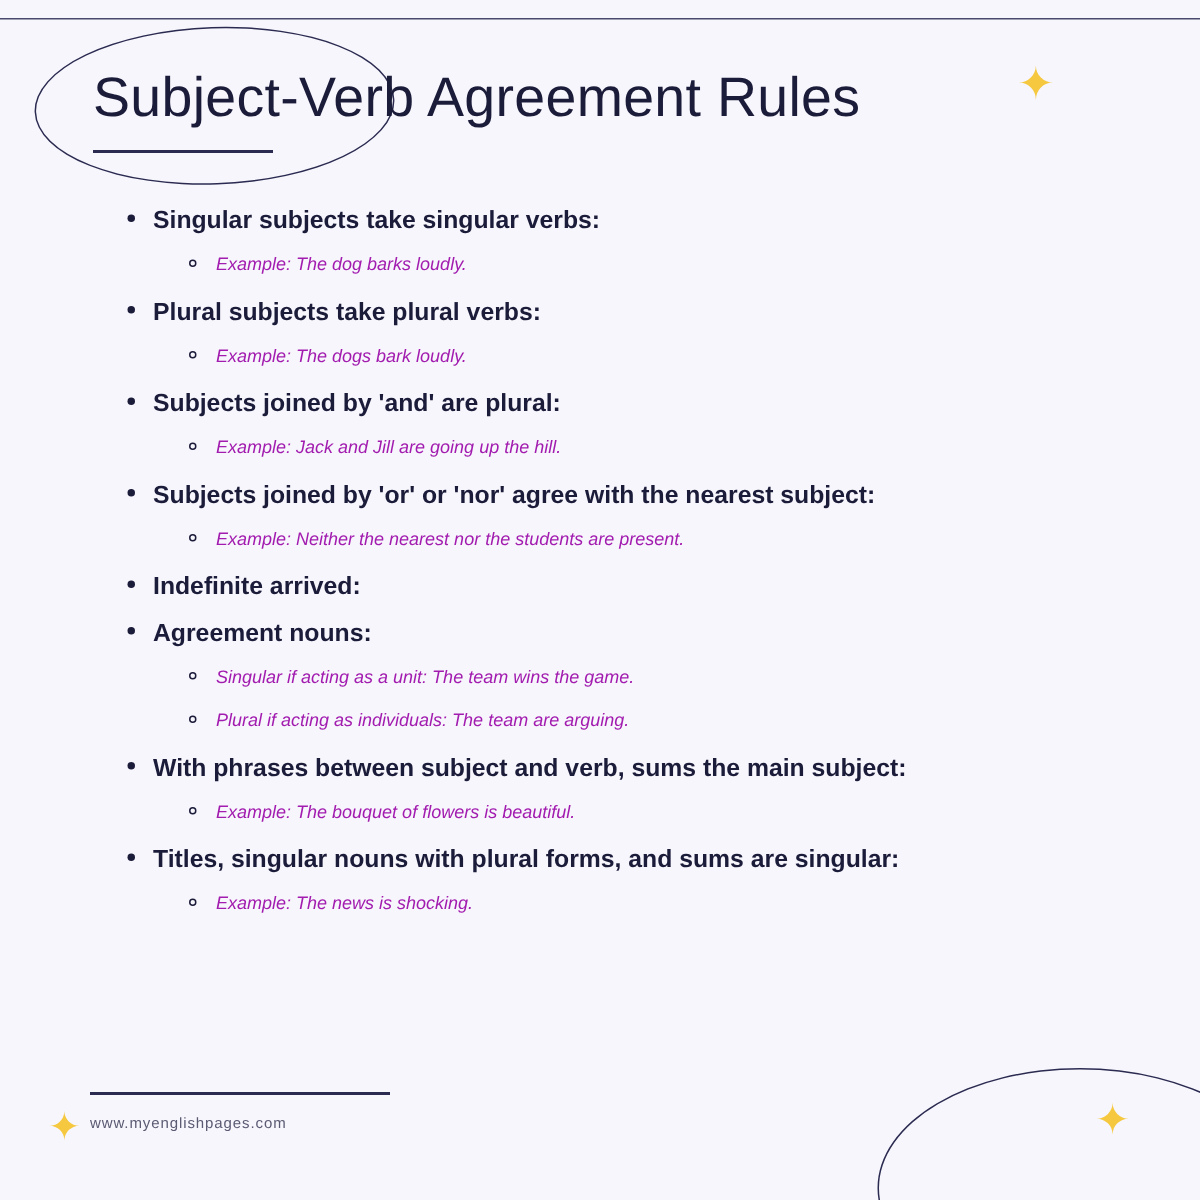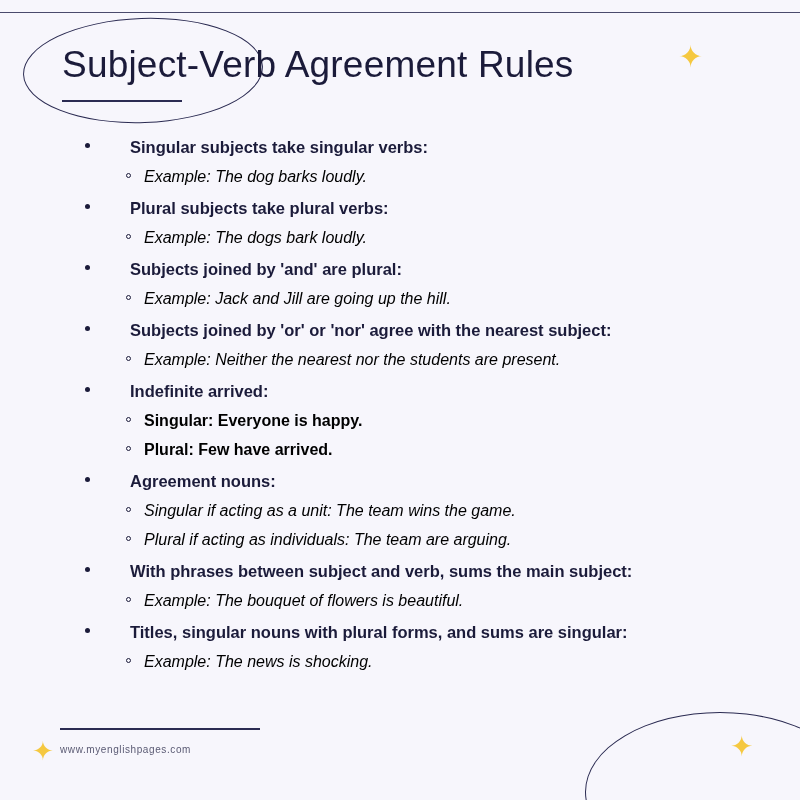--- a/index.html
+++ b/index.html
@@ -94,21 +94,20 @@
   ul.rules > li {
     position: relative;
     padding-left: 42px;
     margin: 0 0 1px 0;
   }
   ul.rules > li > .rule-text {
     font-size: 16.5px;
     font-weight: bold;
     line-height: 30px;
     color: #1b1b3a;
-    margin-left: 28px;
   }
   ul.rules > li > .bullet {
     position: absolute;
     left: 25px;
     top: 11px;
     width: 5px;
     height: 5px;
     background: #1b1b3a;
     border-radius: 50%;
   }
@@ -125,23 +124,23 @@
     position: absolute;
     left: 24px;
     top: 11px;
     width: 5px;
     height: 5px;
     border: 1.3px solid #1b1b3a;
     border-radius: 50%;
     box-sizing: border-box;
   }
   ul.sub > li > .sub-text {
-    font-size: 16px;
+    font-size: 12px;
     line-height: 29px;
-    color: #000000;
+    color: #a21caf;
   }
   ul.sub > li > .sub-text.italic { font-style: italic; }
   ul.sub > li > .sub-text.bold { font-weight: bold; }
   .footer-rule {
     position: absolute;
     left: 60px;
     top: 728px;
     width: 200px;
     height: 2px;
     background: #2b2b52;
@@ -215,30 +214,20 @@
           <li>
             <span class="hollow-bullet"></span>
             <div class="sub-text italic">Example: Neither the nearest nor the students are present.</div>
           </li>
         </ul>
       </li>
 
       <li>
         <span class="bullet"></span>
         <div class="rule-text">Indefinite arrived:</div>
-        <ul class="sub">
-          <li>
-            <span class="hollow-bullet"></span>
-            <div class="sub-text bold">Singular: Everyone is happy.</div>
-          </li>
-          <li>
-            <span class="hollow-bullet"></span>
-            <div class="sub-text bold">Plural: Few have arrived.</div>
-          </li>
-        </ul>
       </li>
 
       <li>
         <span class="bullet"></span>
         <div class="rule-text">Agreement nouns:</div>
         <ul class="sub">
           <li>
             <span class="hollow-bullet"></span>
             <div class="sub-text italic">Singular if acting as a unit: The team wins the game.</div>
           </li>

